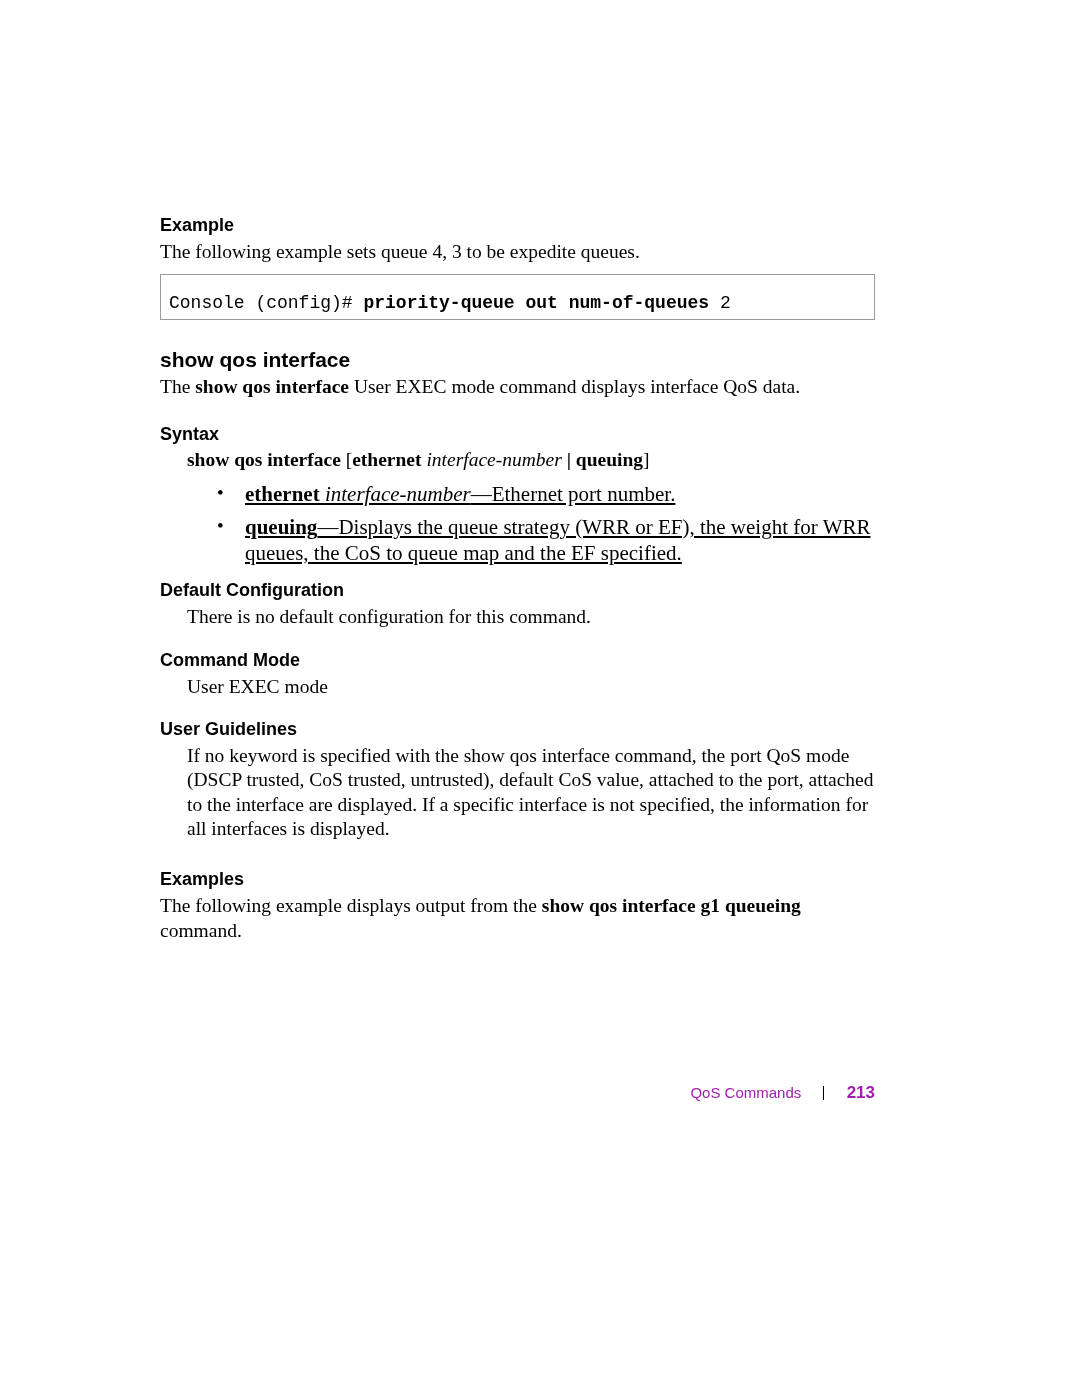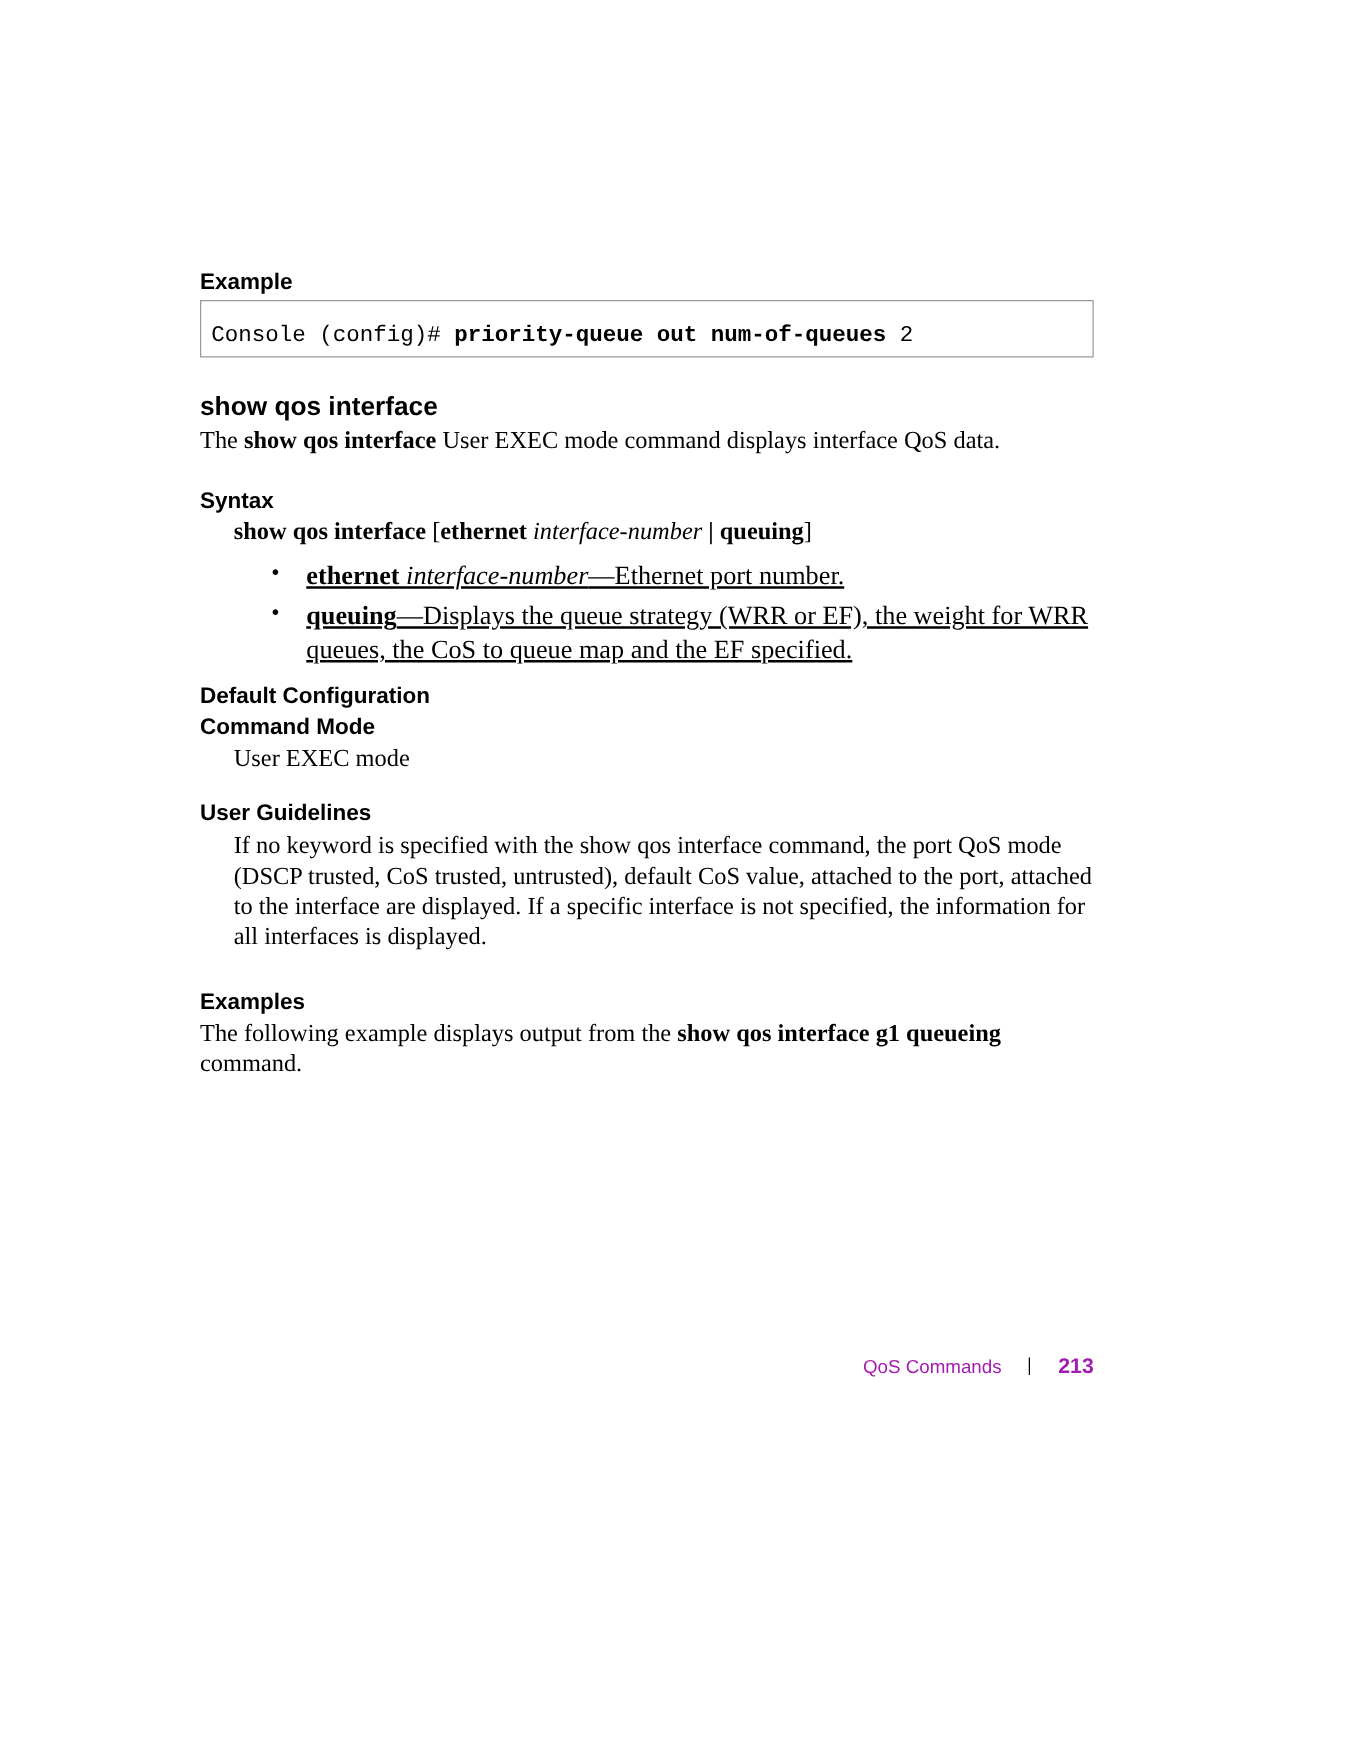--- a/index.html
+++ b/index.html
@@ -99,20 +99,21 @@
     font-weight: 700;
     font-size: 17px;
   }
 </style>
 </head>
 <body>
 
 <div class="page">
 
   <div class="sans-bold h-example">Example</div>
+  <p class="body-text">The following example sets queue 4, 3 to be expedite queues.</p>
 
   <div class="code-box"><span class="mono-plain">Console (config)# </span><span class="mono-bold">priority-queue out num-of-queues</span><span class="mono-plain"> 2</span></div>
 
   <div class="sans-bold cmd-heading">show qos interface</div>
   <p class="intro-line">
     <span>The </span><span class="bold-serif">show qos interface</span><span> User EXEC mode command displays interface QoS data.</span>
   </p>
 
   <div class="sans-bold h-example">Syntax</div>
   <p class="syntax-line">
@@ -122,20 +123,21 @@
   <ul class="bul">
     <li>
       <span class="bold-serif">ethernet </span><span class="italic">interface-number</span><span>—Ethernet port number.</span>
     </li>
     <li>
       <span class="bold-serif">queuing</span><span class="italic"></span><span>—Displays the queue strategy (WRR or EF), the weight for WRR queues, the CoS to queue map and the EF specified.</span>
     </li>
   </ul>
 
   <div class="sans-bold h-example">Default Configuration</div>
+  <p class="indent-body">There is no default configuration for this command.</p>
 
   <div class="sans-bold h-example">Command Mode</div>
   <p class="indent-body">User EXEC mode</p>
 
   <div class="sans-bold h-example">User Guidelines</div>
   <p class="indent-body" style="margin-bottom:28px;">If no keyword is specified with the show qos interface command, the port QoS mode (DSCP trusted, CoS trusted, untrusted), default CoS value, attached to the port, attached to the interface are displayed. If a specific interface is not specified, the information for all interfaces is displayed.</p>
 
   <div class="sans-bold h-example">Examples</div>
   <p class="body-text">
     <span>The following example displays output from the </span><span class="bold-serif">show qos interface g1 queueing</span><span> command.</span>

